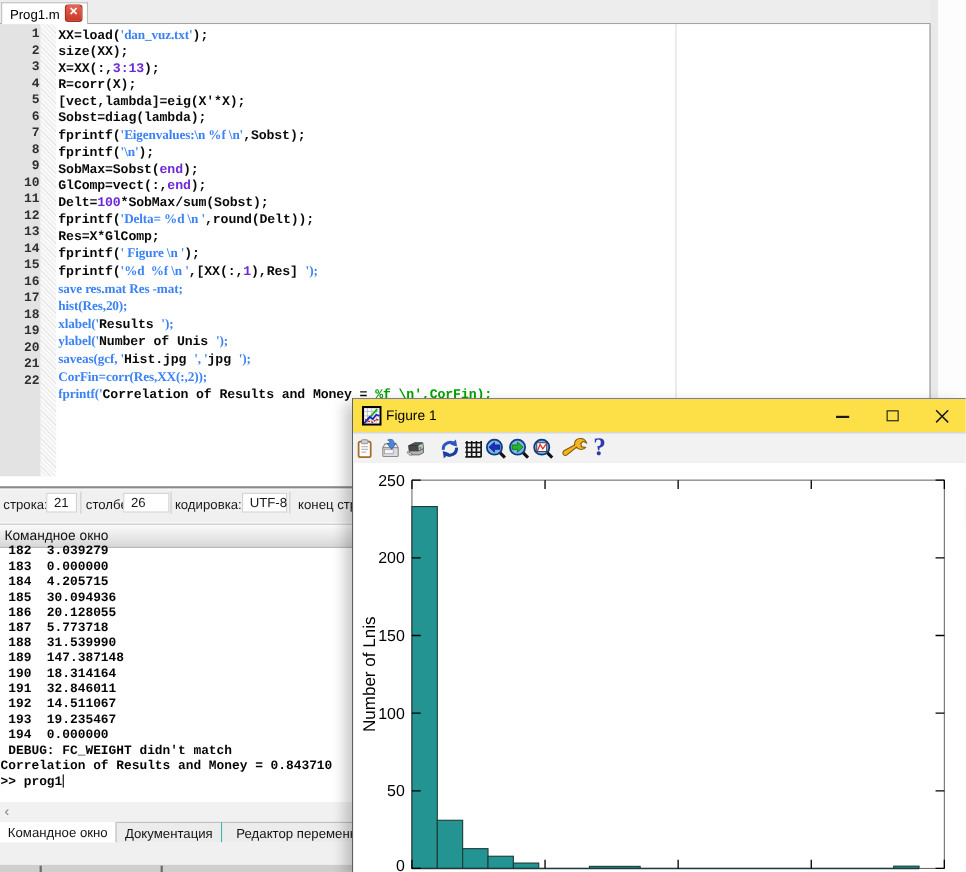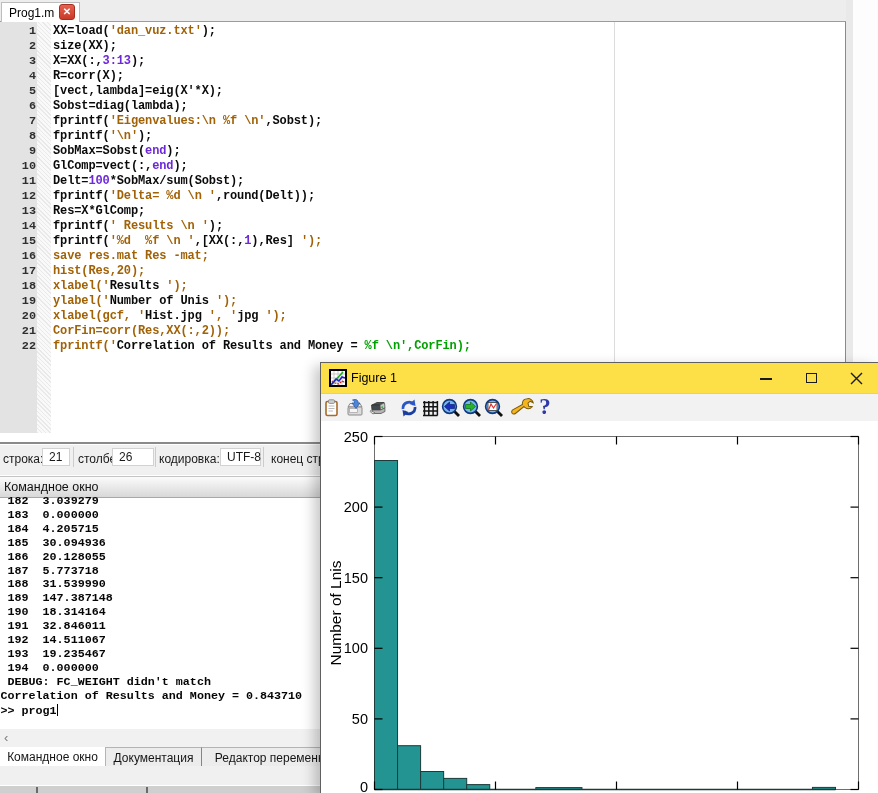--- a/index.html
+++ b/index.html
@@ -16,21 +16,21 @@
   font-size:10px;font-weight:bold;text-align:center;line-height:13px;}
 
 #editor{position:absolute;left:0;top:22px;width:845px;height:420px;background:#fff;
   border-right:1px solid #8a8a8a;border-bottom:2px solid #8a8a8a;}
 #gutter{position:absolute;left:0;top:0;width:37px;height:411px;background:#e3e3e3;}
 #hatch{position:absolute;left:37px;top:0;width:14px;height:411px;
   background:repeating-linear-gradient(45deg,#e9e9e9 0 1px,#f9f9f9 1px 3px);}
 #lnums{position:absolute;left:0;top:1.5px;width:36px;text-align:right;margin:0;
   font-size:11.8px;line-height:15px;color:#2f2f2f;}
 #code{position:absolute;left:53px;top:1.5px;margin:0;font-size:12px;line-height:15px;letter-spacing:-0.12px;color:#0a0a0a;}
-#code .s{color:#a16207;}
+#code .s{color:#3b82f6;font-family:Liberation Serif, serif;}
 #code .t{color:#6d28d9;}
 #code .g{color:#00a000;}
 #longline{position:absolute;left:614px;top:22px;width:1px;height:340px;background:#dcdcdc;}
 #rstrip{position:absolute;left:846px;top:0px;width:7px;height:362px;background:#e9e9e9;border-bottom:0;}
 #rwhite{position:absolute;left:853px;top:0;width:25px;height:362px;background:#fdfdfd;}
 
 #status{position:absolute;left:0;top:445px;width:878px;height:30px;background:#f0f0f0;font-size:12px;color:#1a1a1a;}
 #status .lbl{position:absolute;top:7px;}
 #status .box{position:absolute;top:3px;height:18px;background:#fff;border:1px solid #d2d2d2;
   box-sizing:border-box;padding:1px 0 0 6px;font-size:12px;}
@@ -109,27 +109,27 @@
 R=corr(X);
 [vect,lambda]=eig(X'*X);
 Sobst=diag(lambda);
 fprintf(<span class="s">'Eigenvalues:\n %f \n'</span>,Sobst);
 fprintf(<span class="s">'\n'</span>);
 SobMax=Sobst(<span class="t">end</span>);
 GlComp=vect(:,<span class="t">end</span>);
 Delt=<span class="t">100</span>*SobMax/sum(Sobst);
 fprintf(<span class="s">'Delta= %d \n '</span>,round(Delt));
 Res=X*GlComp;
-fprintf(<span class="s">' Results \n '</span>);
+fprintf(<span class="s">' Figure \n '</span>);
 fprintf(<span class="s">'%d  %f \n '</span>,[XX(:,<span class="t">1</span>),Res] <span class="s">');</span>
 <span class="s">save res.mat Res -mat;</span>
 <span class="s">hist(Res,20);</span>
 <span class="s">xlabel('</span>Results <span class="s">');</span>
 <span class="s">ylabel('</span>Number of Unis <span class="s">');</span>
-<span class="s">xlabel(gcf, '</span>Hist.jpg <span class="s">', '</span>jpg <span class="s">');</span>
+<span class="s">saveas(gcf, '</span>Hist.jpg <span class="s">', '</span>jpg <span class="s">');</span>
 <span class="s">CorFin=corr(Res,XX(:,2));</span>
 <span class="s">fprintf('</span>Correlation of Results and Money = <span class="g">%f \n',CorFin);</span></pre>
 </div>
 <div id="longline"></div>
 <div id="status">
   <span class="lbl" style="left:3px;">строка:</span>
   <span class="box" style="left:42px;width:28px;">21</span>
   <span class="sep" style="left:73px;"></span>
   <span class="lbl" style="left:78px;">столбец:</span>
   <span class="box" style="left:112px;width:42px;">26</span>

